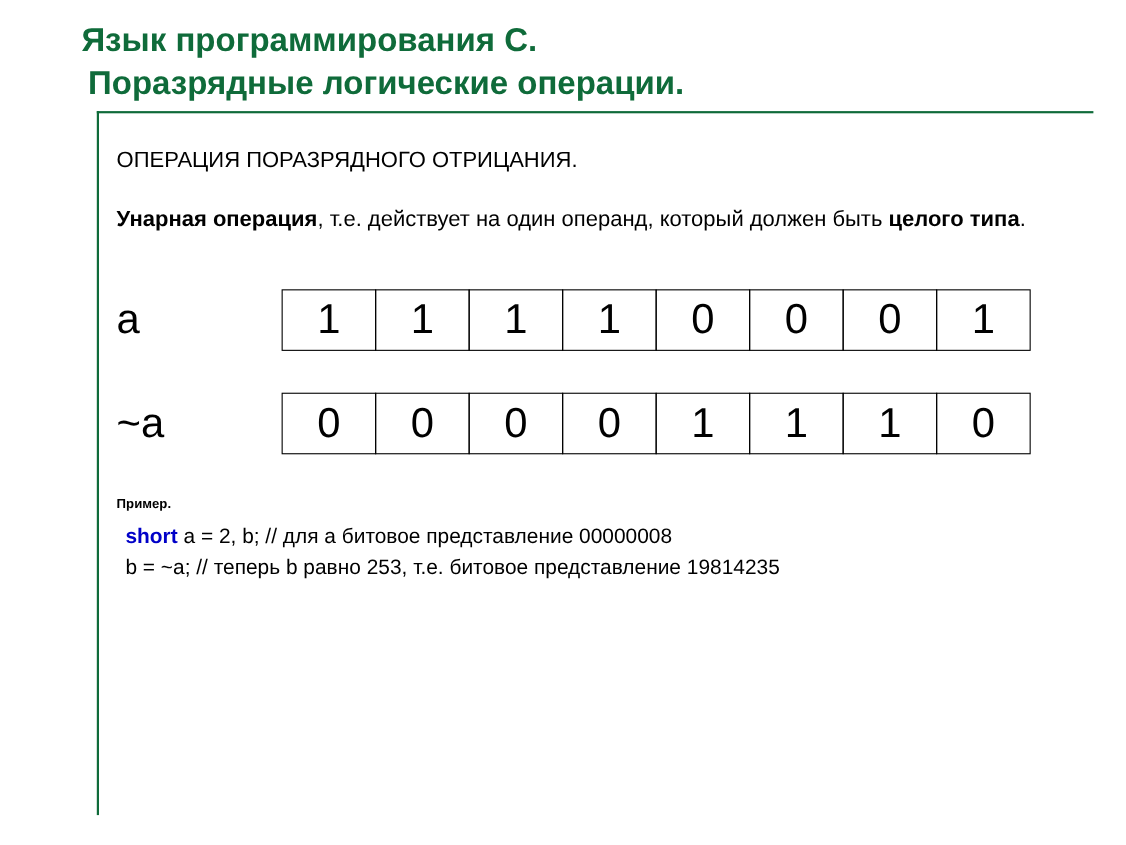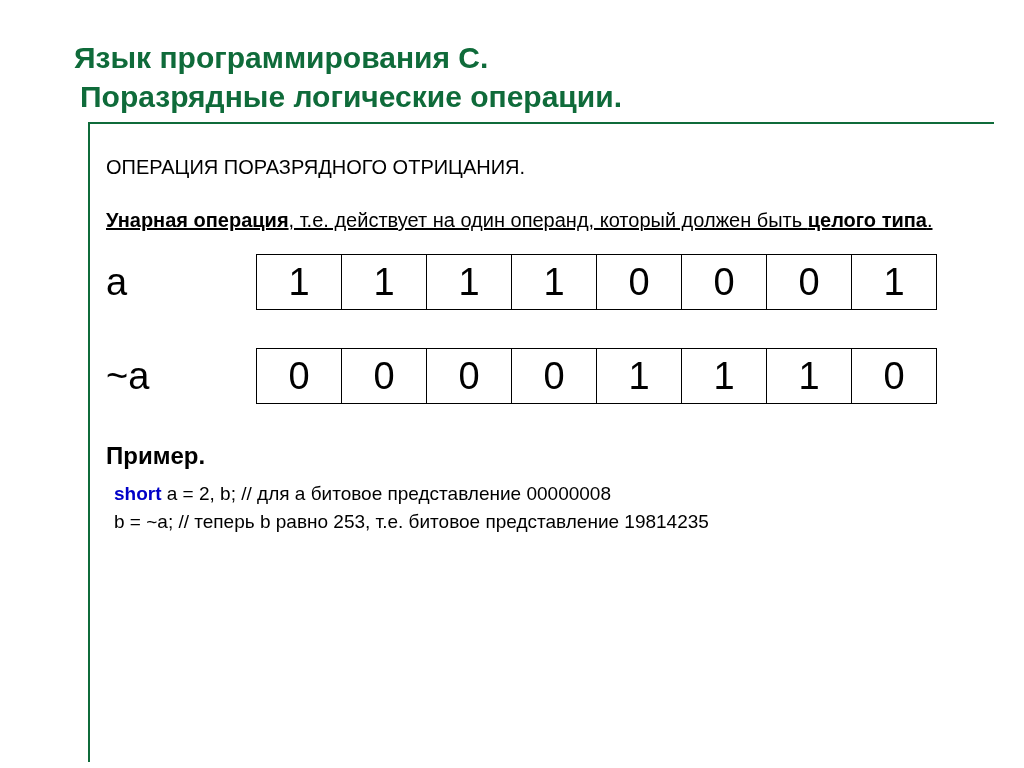--- a/index.html
+++ b/index.html
@@ -6,21 +6,21 @@
   html, body {
     margin: 0;
     padding: 0;
     width: 1024px;
     height: 768px;
     background: #ffffff;
     font-family: Arial, Helvetica, sans-serif;
     color: #000;
   }
   .slide {
-    padding: 38px 60px 30px 60px;
+    padding: 17px 60px 30px 60px;
     position: relative;
   }
   .title {
     color: #0f6b3a;
     font-size: 30px;
     font-weight: bold;
     line-height: 1.3;
     margin-left: 14px;
     margin-bottom: 6px;
   }
@@ -50,23 +50,22 @@
     margin-left: 46px;
     margin-right: 10px;
     margin-top: 26px;
     font-size: 20px;
   }
   .subhead {
     font-weight: normal;
     margin-bottom: 28px;
   }
   .para {
-    margin-bottom: 20px;
+    margin-bottom: 50px;
     line-height: 1.35;
-    text-decoration: underline;
   }
   .bitrow {
     display: flex;
     align-items: center;
     margin-bottom: 38px;
   }
   .bitlabel {
     width: 150px;
     font-size: 38px;
     font-weight: normal;
@@ -80,21 +79,21 @@
     border: 1px solid #000;
     display: flex;
     align-items: center;
     justify-content: center;
     font-size: 38px;
     margin-left: -1px;
   }
   .bitcell:first-child { margin-left: 0; }
   .example-label {
     font-weight: bold;
-    font-size: 24px;
+    font-size: 12px;
     margin-top: 20px;
     margin-bottom: 10px;
   }
   .code {
     font-size: 19px;
     line-height: 1.45;
     margin-left: 8px;
   }
   .kw { color: #0000c8; font-weight: bold; text-align: right; }
 </style>

